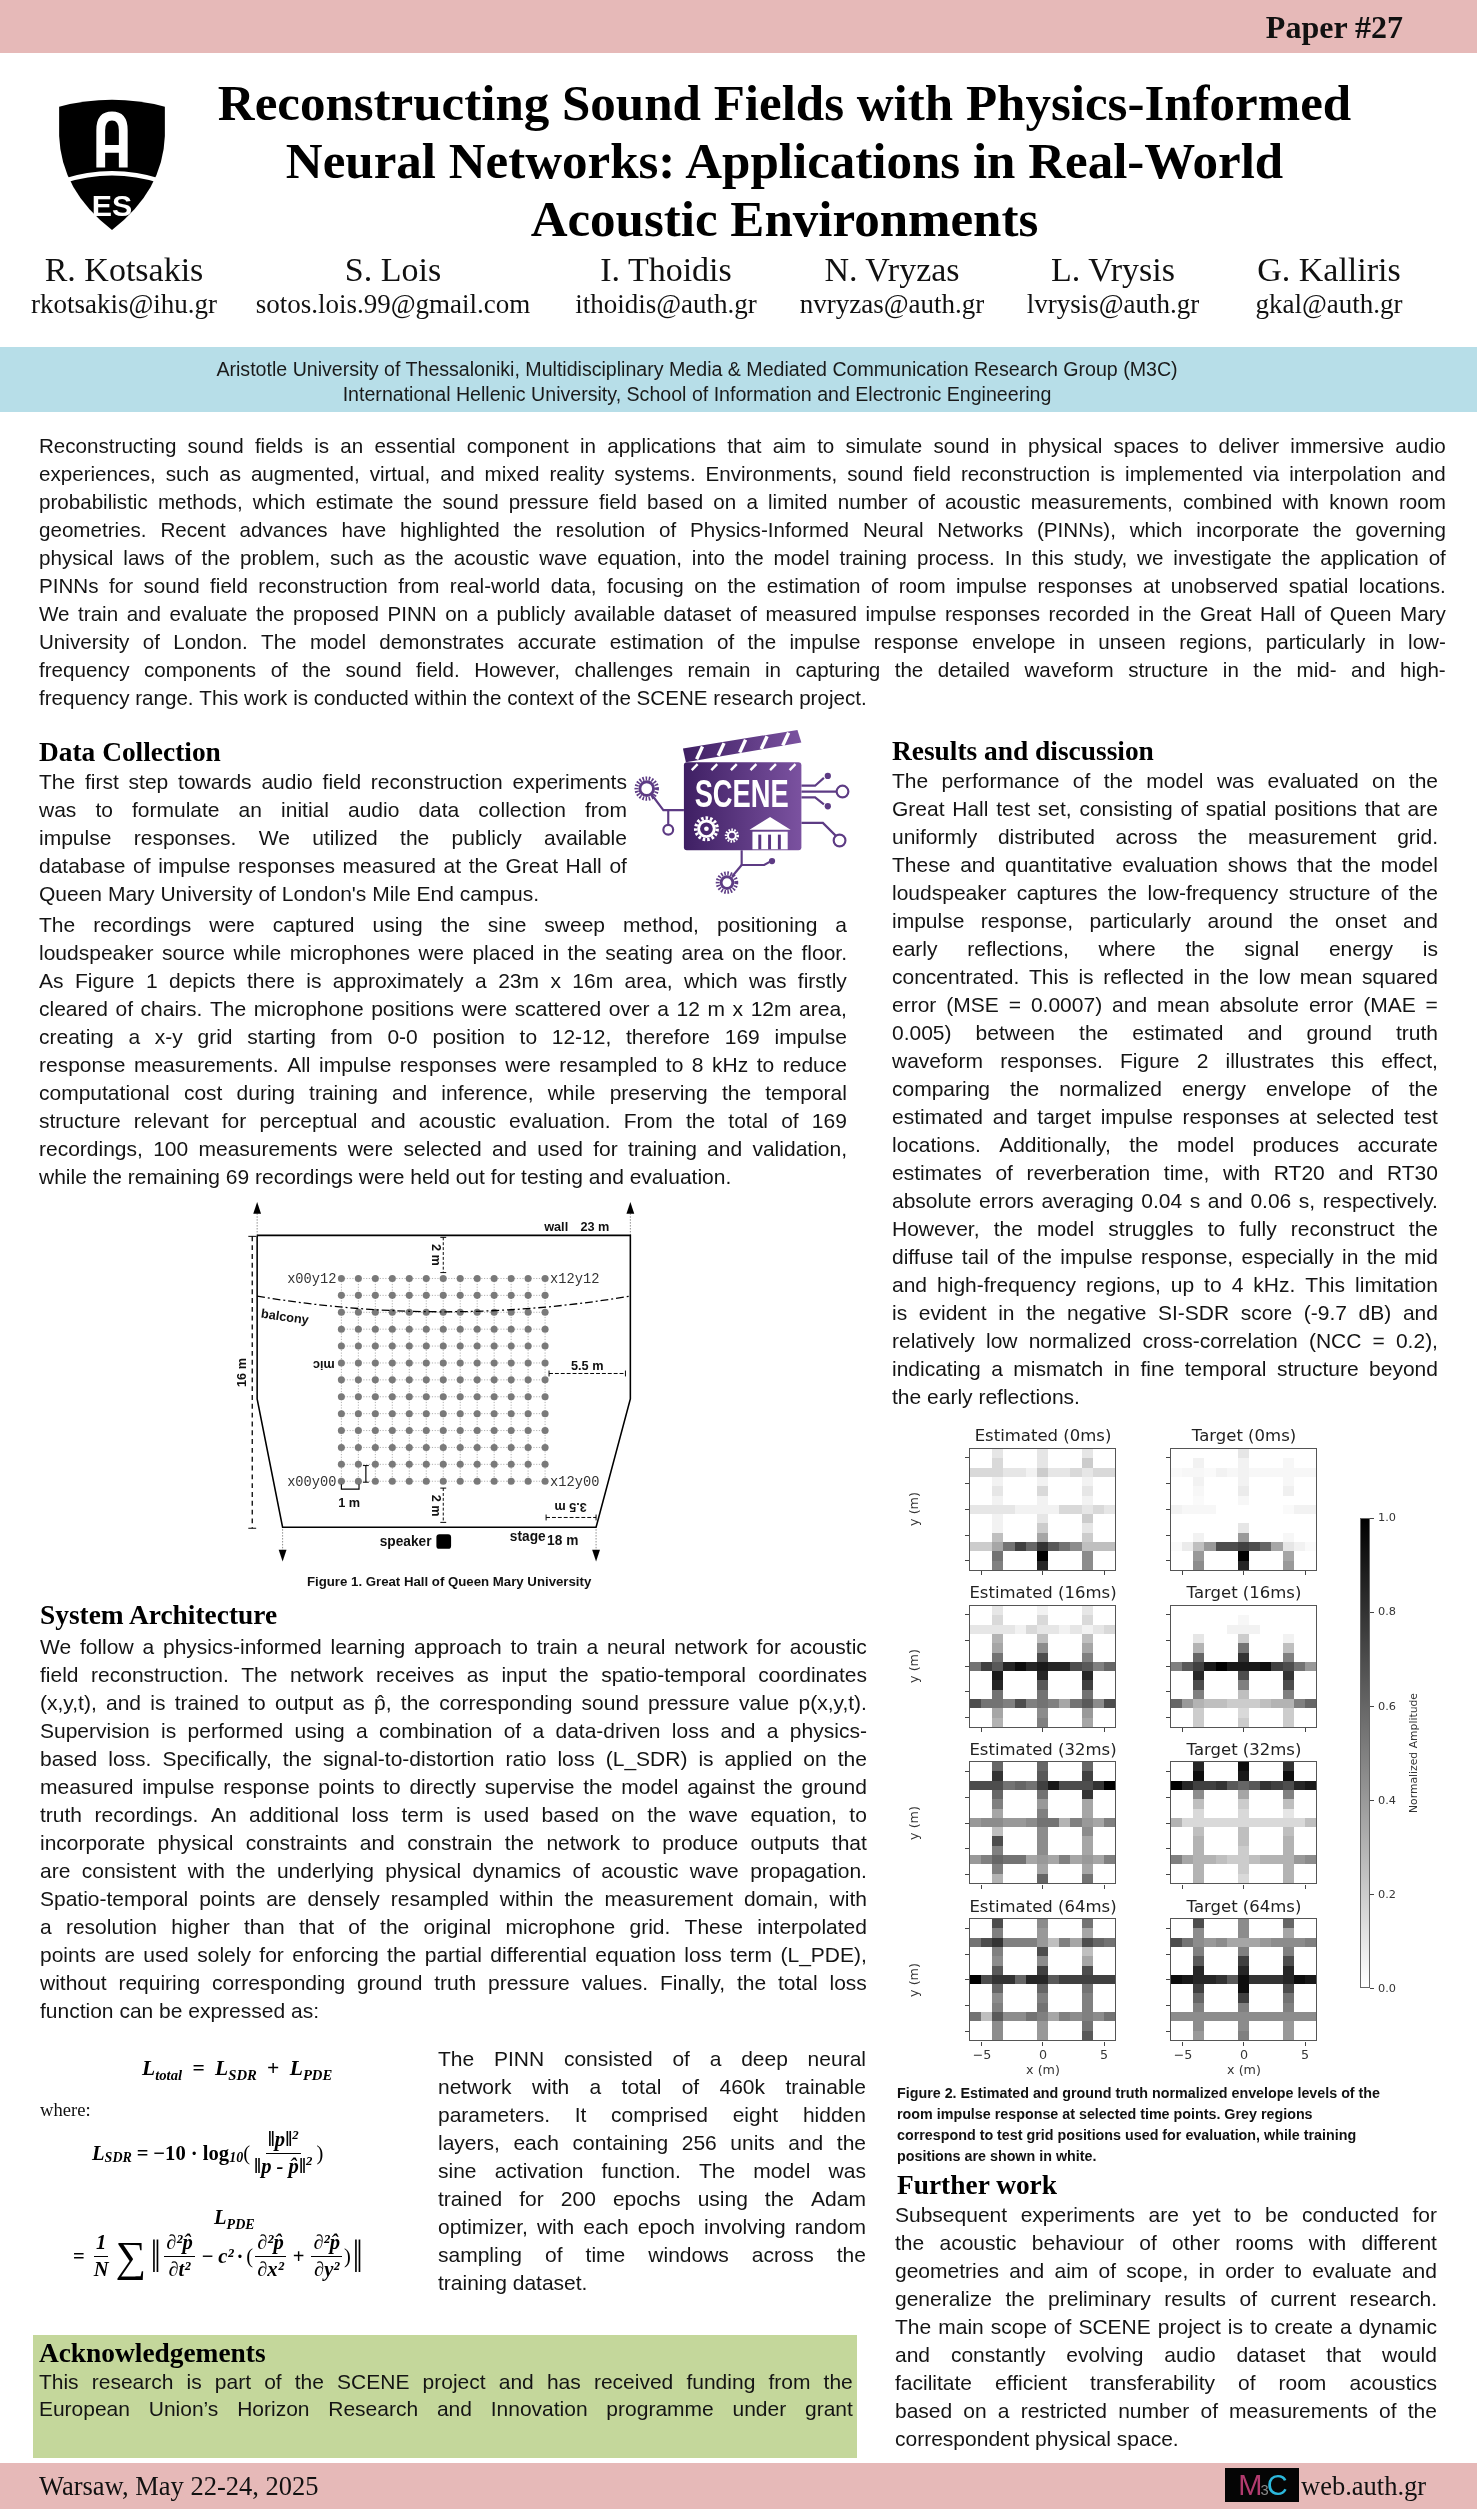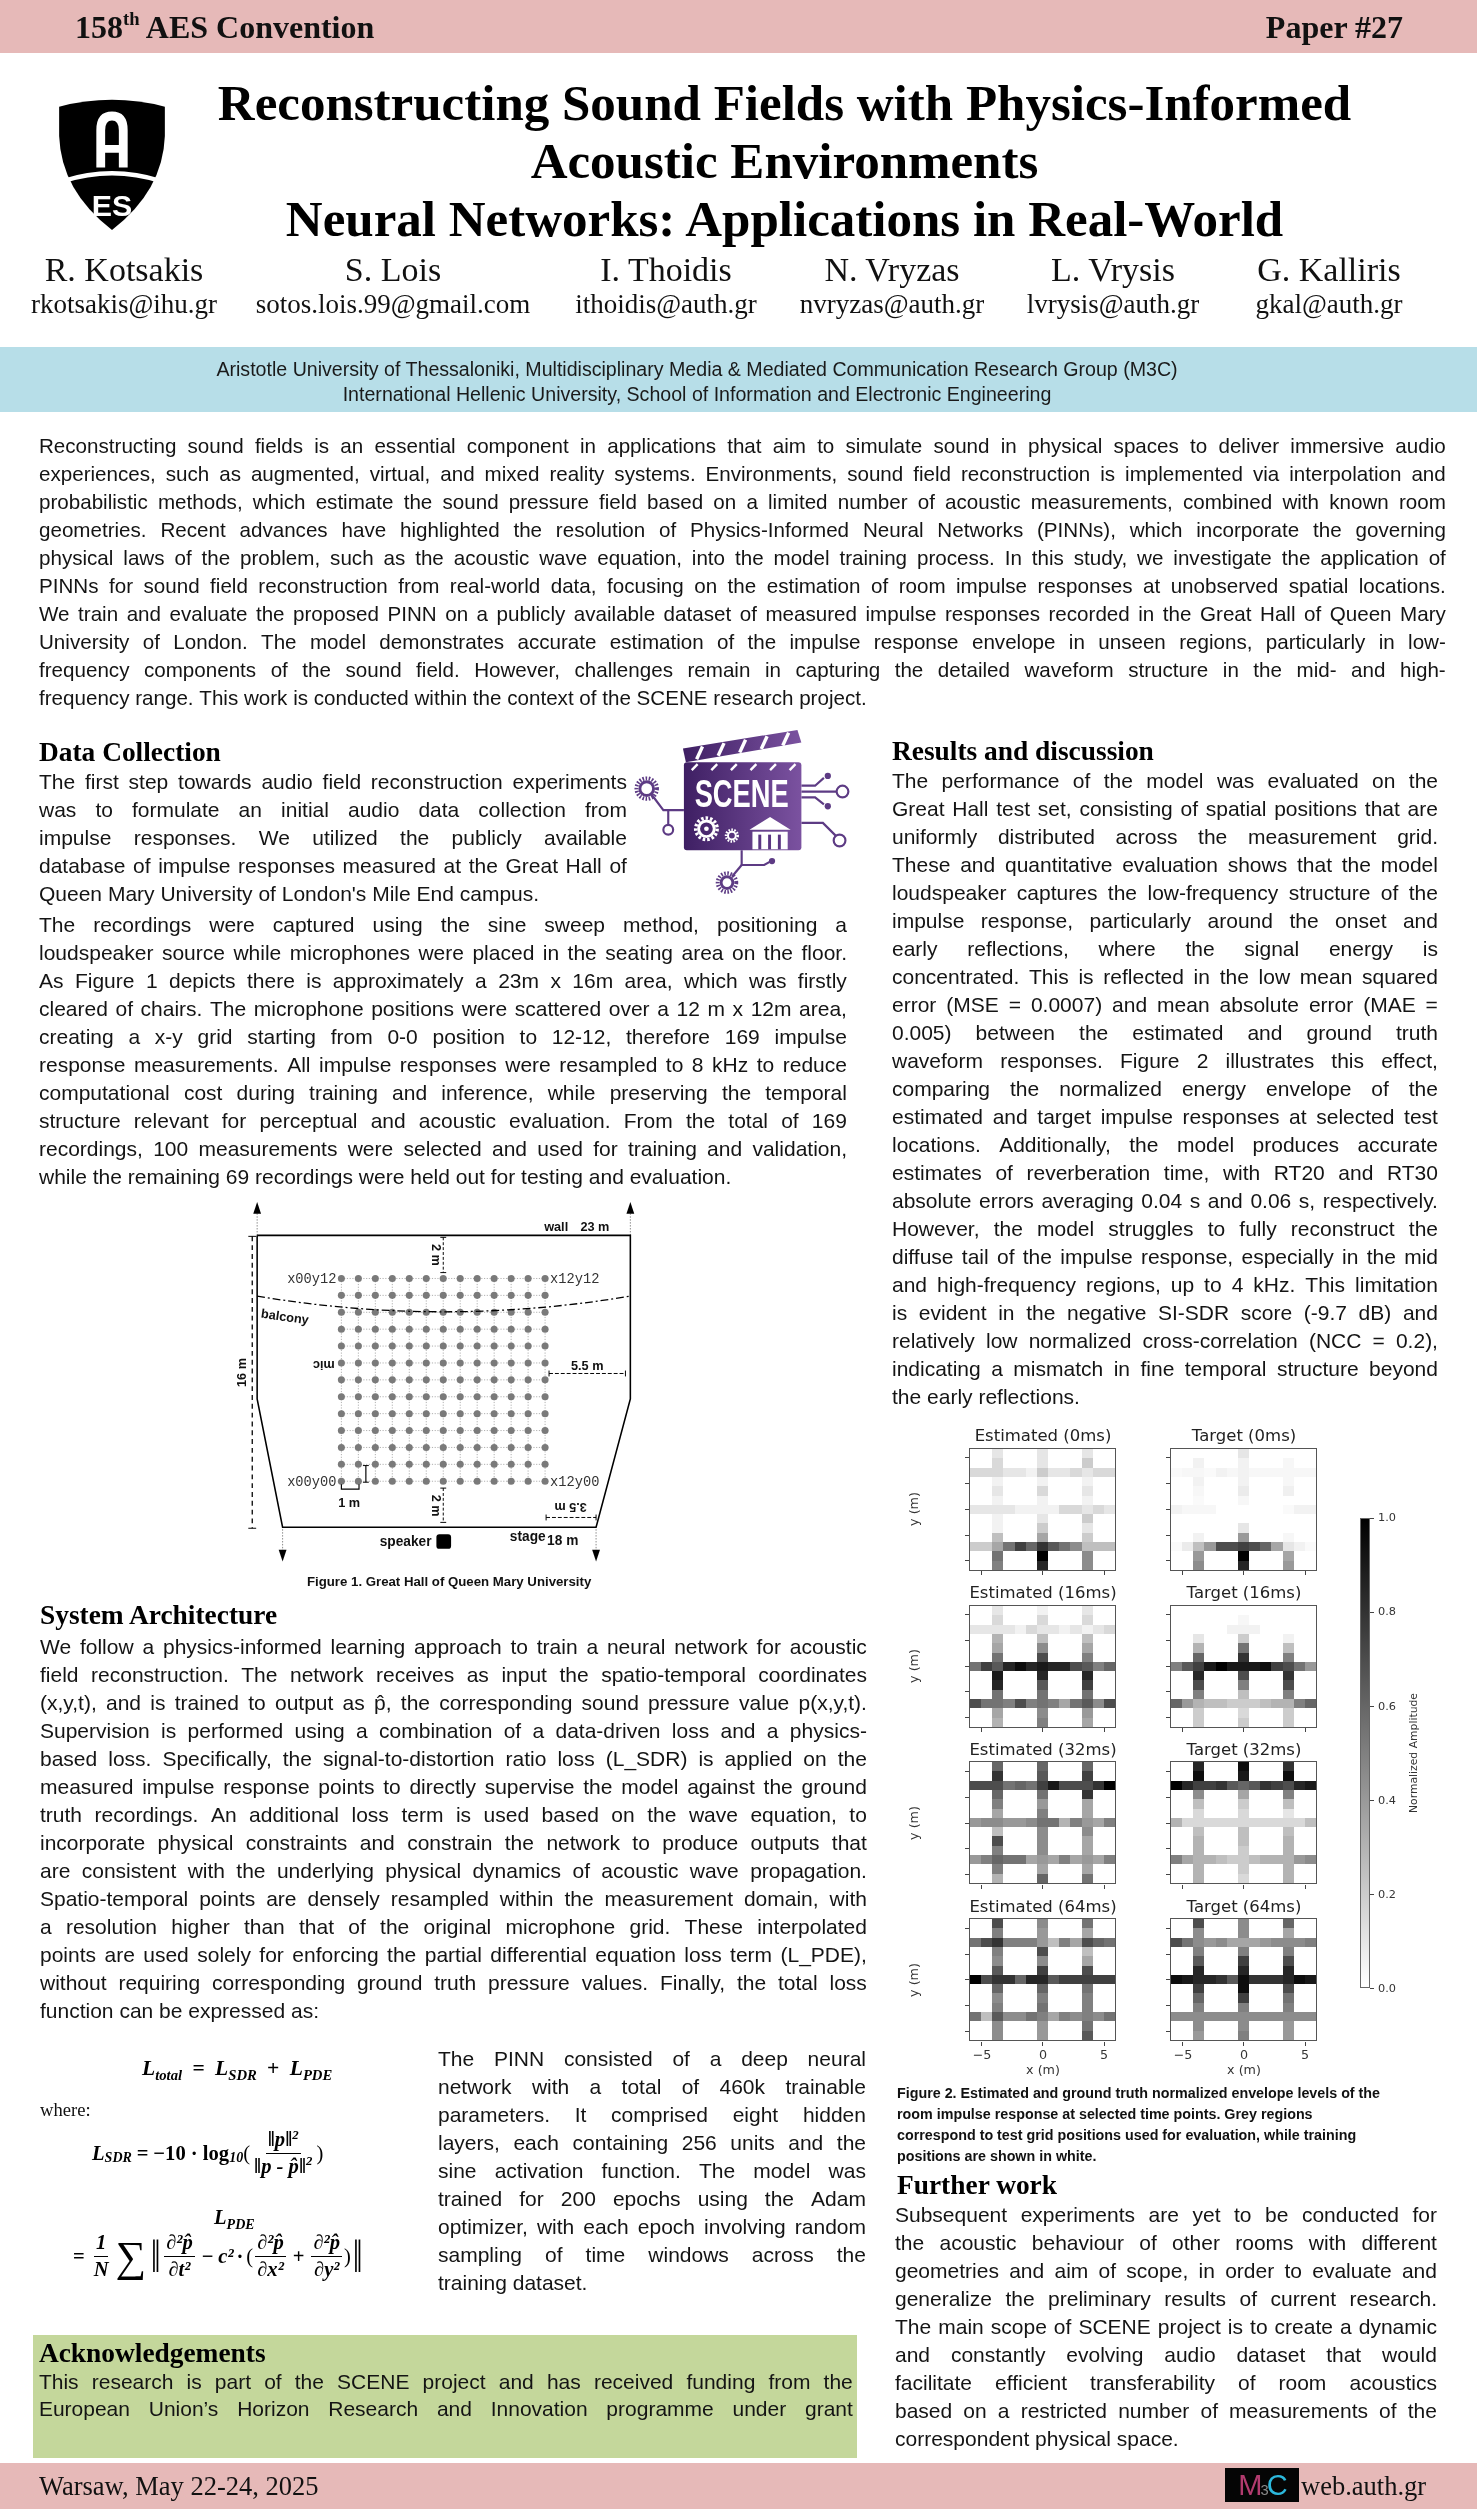--- a/index.html
+++ b/index.html
@@ -47,35 +47,34 @@
 .axes{position:absolute;width:147px;height:123px;border:1px solid #555;display:grid;grid-template-columns:repeat(13,1fr);grid-template-rows:repeat(13,1fr);background:#fff}
 .tick{position:absolute;background:#444}
 .tlab{position:absolute;font:12.7px "DejaVu Sans",sans-serif;color:#333;white-space:nowrap}
 .cbar{position:absolute;left:1360px;top:1518px;width:9.8px;height:470px;border:1px solid #666;background:linear-gradient(#000,#fff)}
 .cblab{position:absolute;font:10.8px "DejaVu Sans",sans-serif;color:#333;white-space:nowrap;transform:translate(-50%,-50%) rotate(-90deg)}
 </style>
 </head>
 <body>
 
 <div class="band" style="top: 0px; height: 53px; background: rgb(230, 185, 184);">
-  <div class="hdr-l"><span>158</span><span class="sup">th</span><span> AES Convention</span></div>
   <div class="hdr-r">Paper #27</div>
 </div>
 
 <svg class="abs" style="left:53px;top:93px" width="118" height="139" viewBox="0 0 120 142">
   <path d="M6,14 Q60,0 114,14 L114,44 Q112,100 60,140 Q8,100 6,44 Z" fill="#000"></path>
   <path fill-rule="evenodd" fill="#fff" d="M44,76 L44,38 Q44,19 60,19 Q76,19 76,38 L76,76 L67,76 L67,61 L53,61 L53,76 Z M53,53 L67,53 L67,38 Q67,28 60,28 Q53,28 53,38 Z"></path>
   <path d="M10,90 Q60,74 110,90" stroke="#fff" stroke-width="4.5" fill="none"></path>
   <text x="60" y="126" text-anchor="middle" fill="#fff" style="font:bold 31px 'Liberation Sans',sans-serif">ES</text>
 </svg>
 
 <div class="title">
   <div>Reconstructing Sound Fields with Physics-Informed</div>
+  <div>Neural Networks: Applications in Real-World</div>
   <div>Acoustic Environments</div>
-  <div>Neural Networks: Applications in Real-World</div>
 </div>
 
 <div class="author" style="left:124px">
   <span class="nm">R. Kotsakis</span>
   <span class="em">rkotsakis@ihu.gr</span>
 </div>
 <div class="author" style="left:393px">
   <span class="nm">S. Lois</span>
   <span class="em">sotos.lois.99@gmail.com</span>
 </div>

